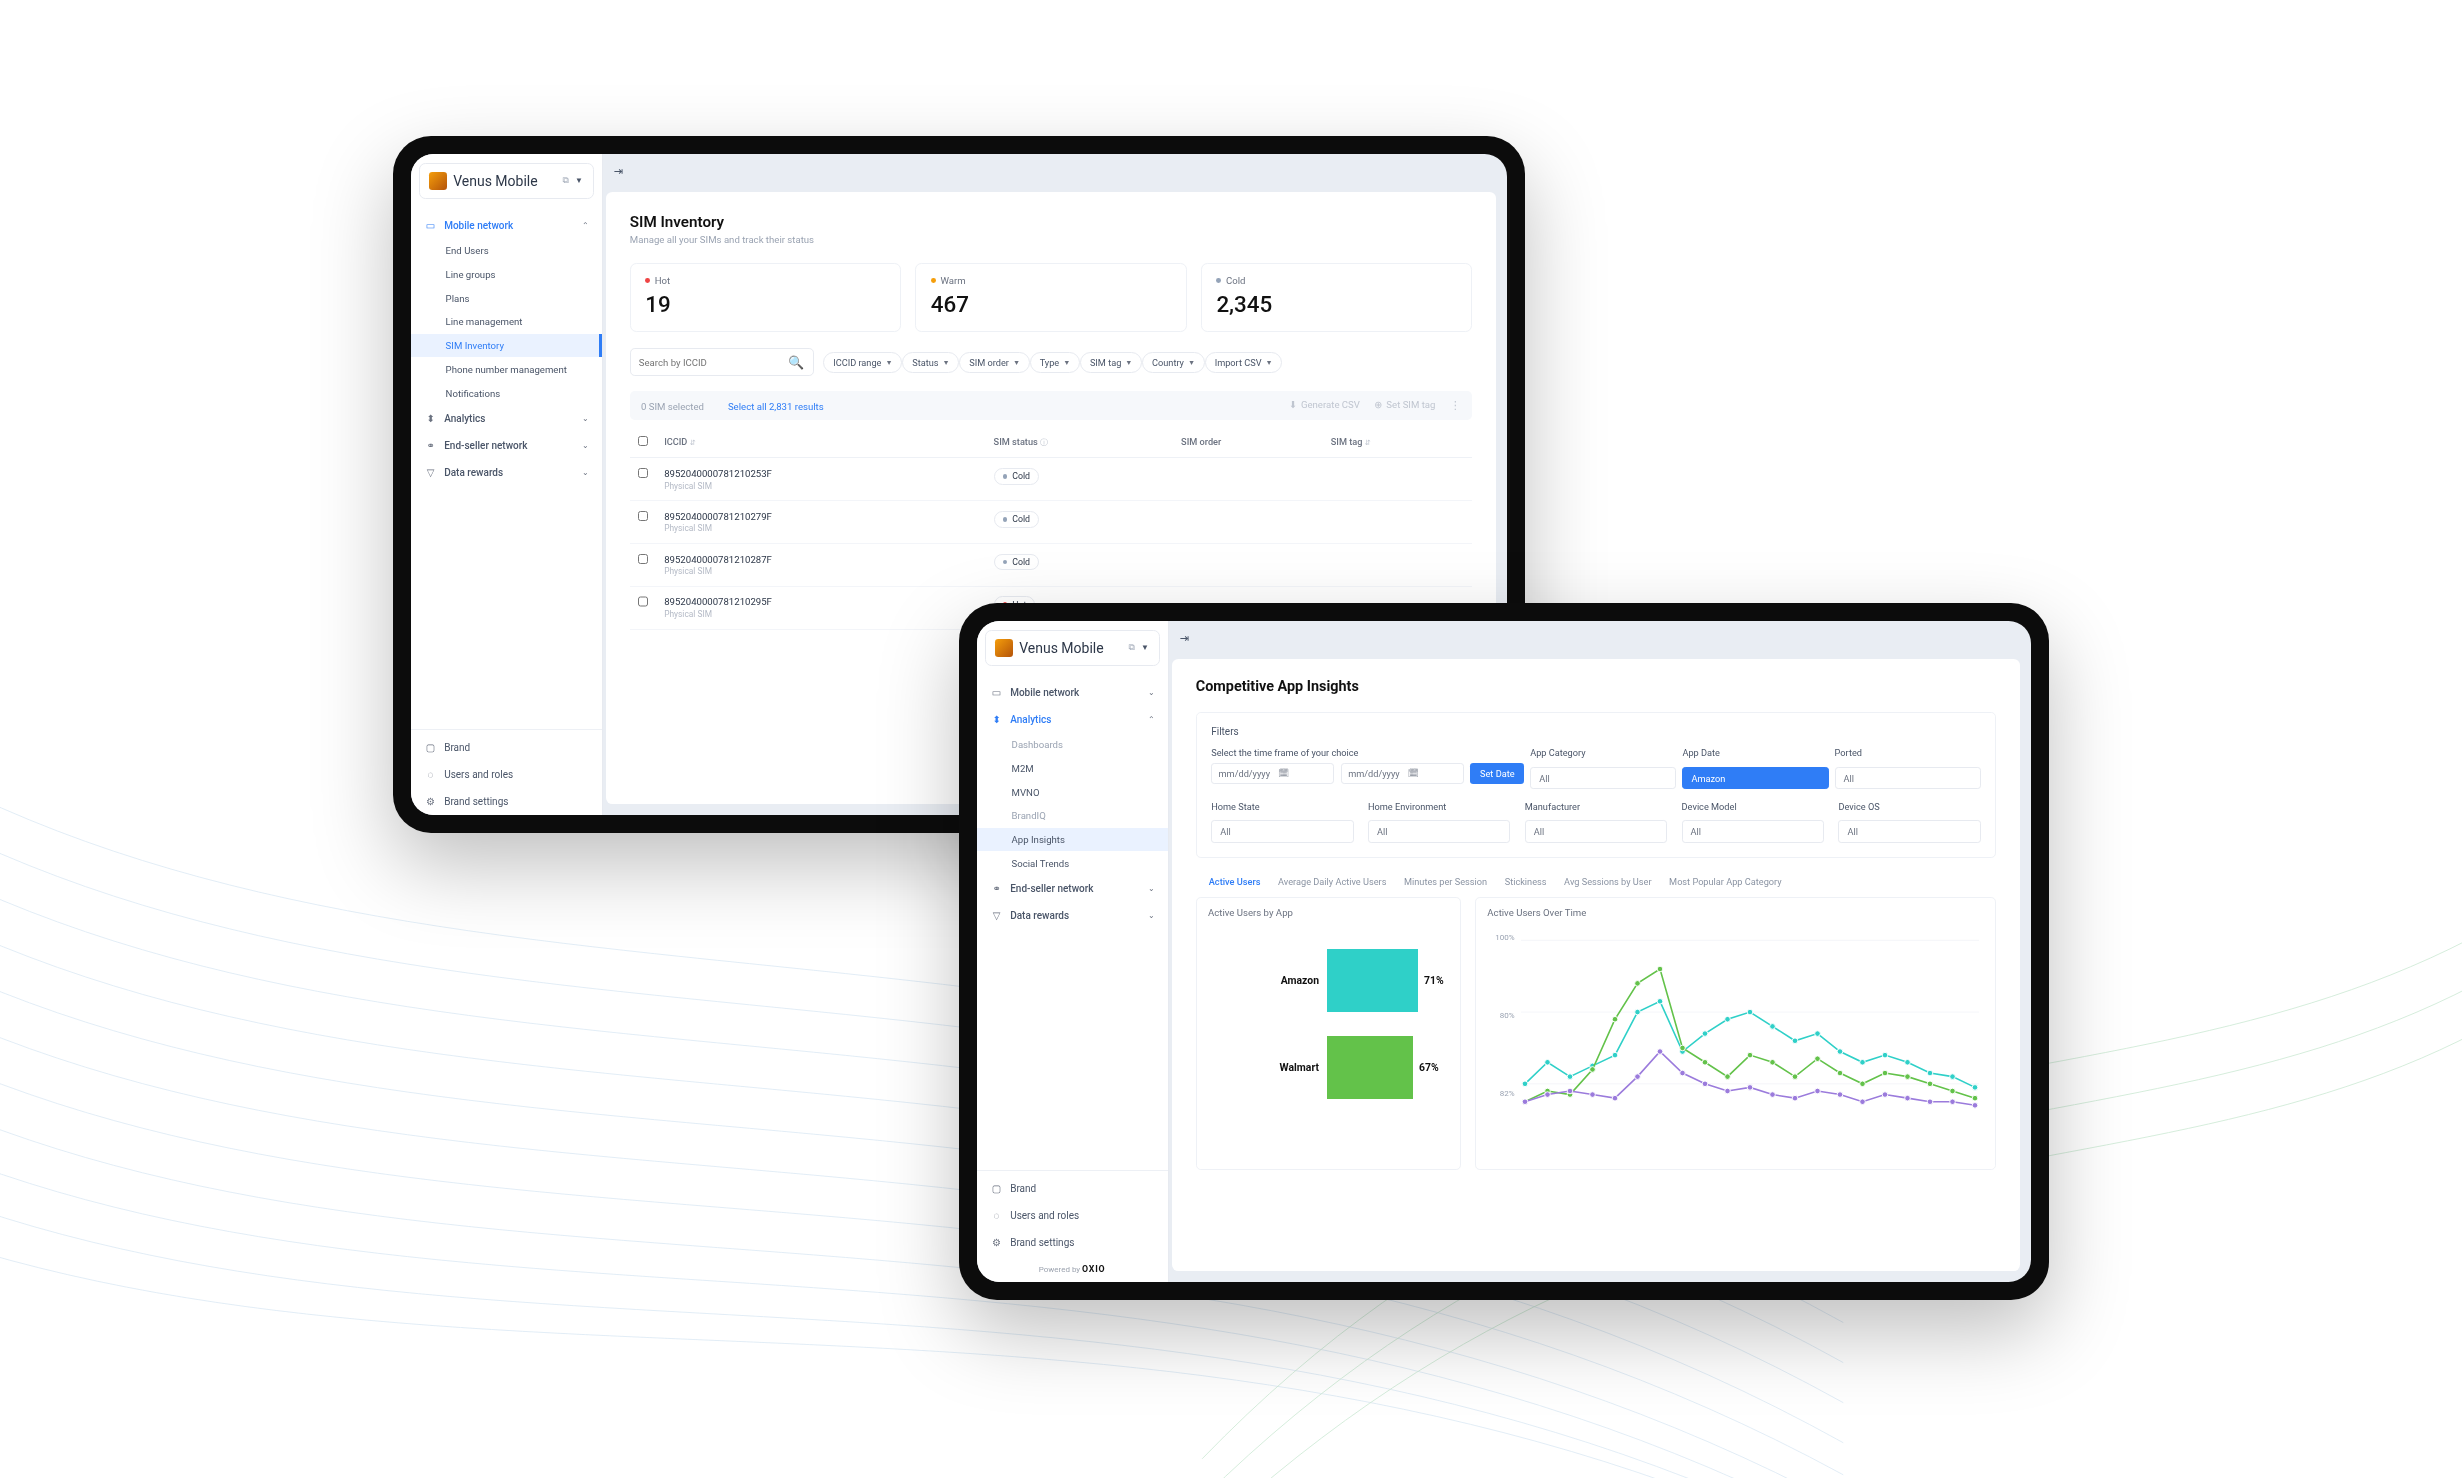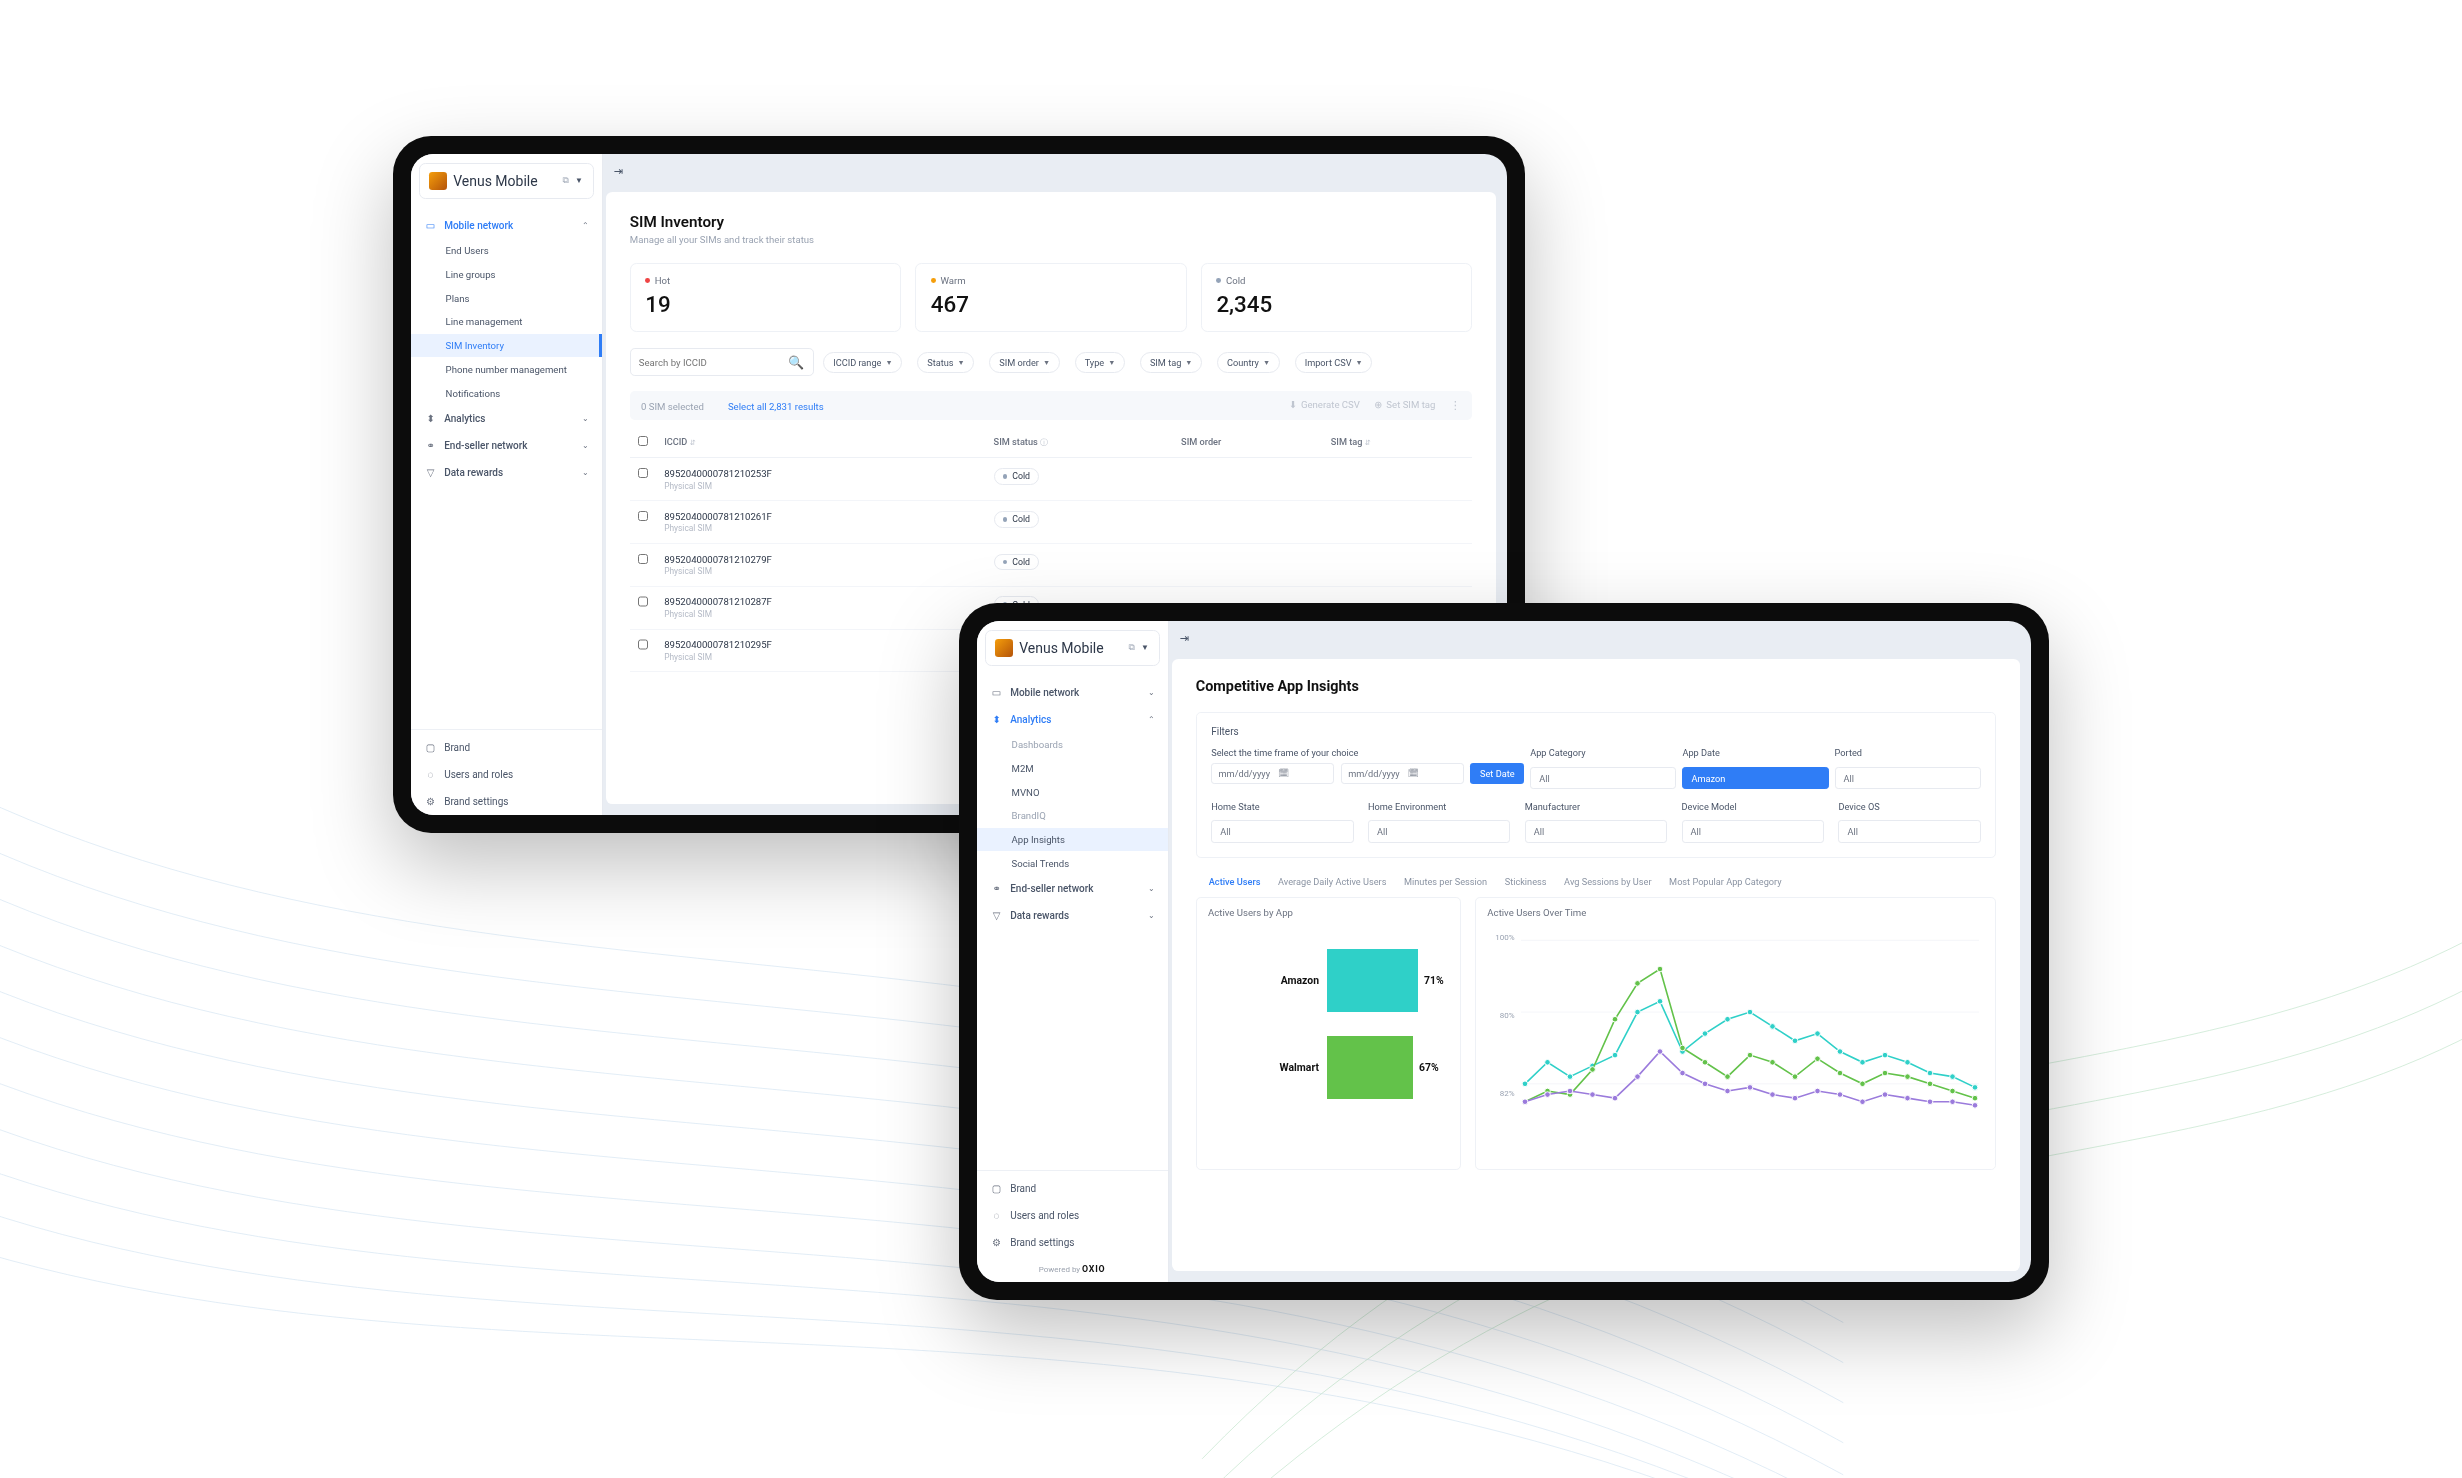--- a/index.html
+++ b/index.html
@@ -129,21 +129,21 @@
   .dot.blue{background:#94a3b8;}
   .stat-val{font-size:22.4px;color:#111;margin-top:4.8px;font-weight:500;}
 
   .controls-row{display:flex;gap:9.6px;align-items:center;margin-top:16px;}
   .search{
     flex:1;max-width:184px;
     border:0.8px solid #e7eaf0;border-radius:4.8px;display:flex;align-items:center;
     padding:5.6px 8px;gap:6.4px;
   }
   .search input{border:none;outline:none;flex:1;font-size:9.6px;color:#6b7280;background:transparent;}
-  .chip-group{display:flex;gap:15px;flex-wrap:wrap;}
+  .chip-group{display:flex;gap:0;flex-wrap:wrap;}
   .chip{
     border:0.8px solid #e7eaf0;border-radius:11.2px;padding:4px 8.8px;font-size:9.2px;color:#4a5568;
     display:flex;align-items:center;gap:4px;cursor:pointer;background:#fff;
   }
   .chip .tiny-chev{font-size:7.2px;color:#6b7280;}
 
   .select-bar{
     margin-top:14.4px;background:#f6f8fb;border-radius:4.8px;
     display:flex;align-items:flex-end;padding:8px 11.2px;font-size:9.6px;color:#9aa3b2;gap:24px;
   }
@@ -383,30 +383,20 @@
                 <th><span>SIM status</span> <span style="font-size:8px;color:#c0c6d0;">ⓘ</span></th>
                 <th><span>SIM order</span></th>
                 <th><span>SIM tag</span><span class="sort">⇵</span></th>
               </tr>
             </thead>
             <tbody id="sim-tbody">
                 <tr>
       <td><input type="checkbox" class="ck" style=""></td>
       <td class="iccid-cell">
         <div>8952040000781210253F</div>
-        <div class="sub">Physical SIM</div>
-      </td>
-      <td><span class="pill"><span class="dot blue"></span>Cold</span></td>
-      <td></td>
-      <td></td>
-                </tr>
-                <tr>
-      <td><input type="checkbox" class="ck" style=""></td>
-      <td class="iccid-cell">
-        <div>8952040000781210261F</div>
         <div class="sub">Physical SIM</div>
       </td>
       <td><span class="pill"><span class="dot blue"></span>Cold</span></td>
       <td></td>
       <td></td>
                 </tr>
                 <tr>
       <td><input type="checkbox" class="ck" style=""></td>
       <td class="iccid-cell">
         <div>8952040000781210279F</div>

